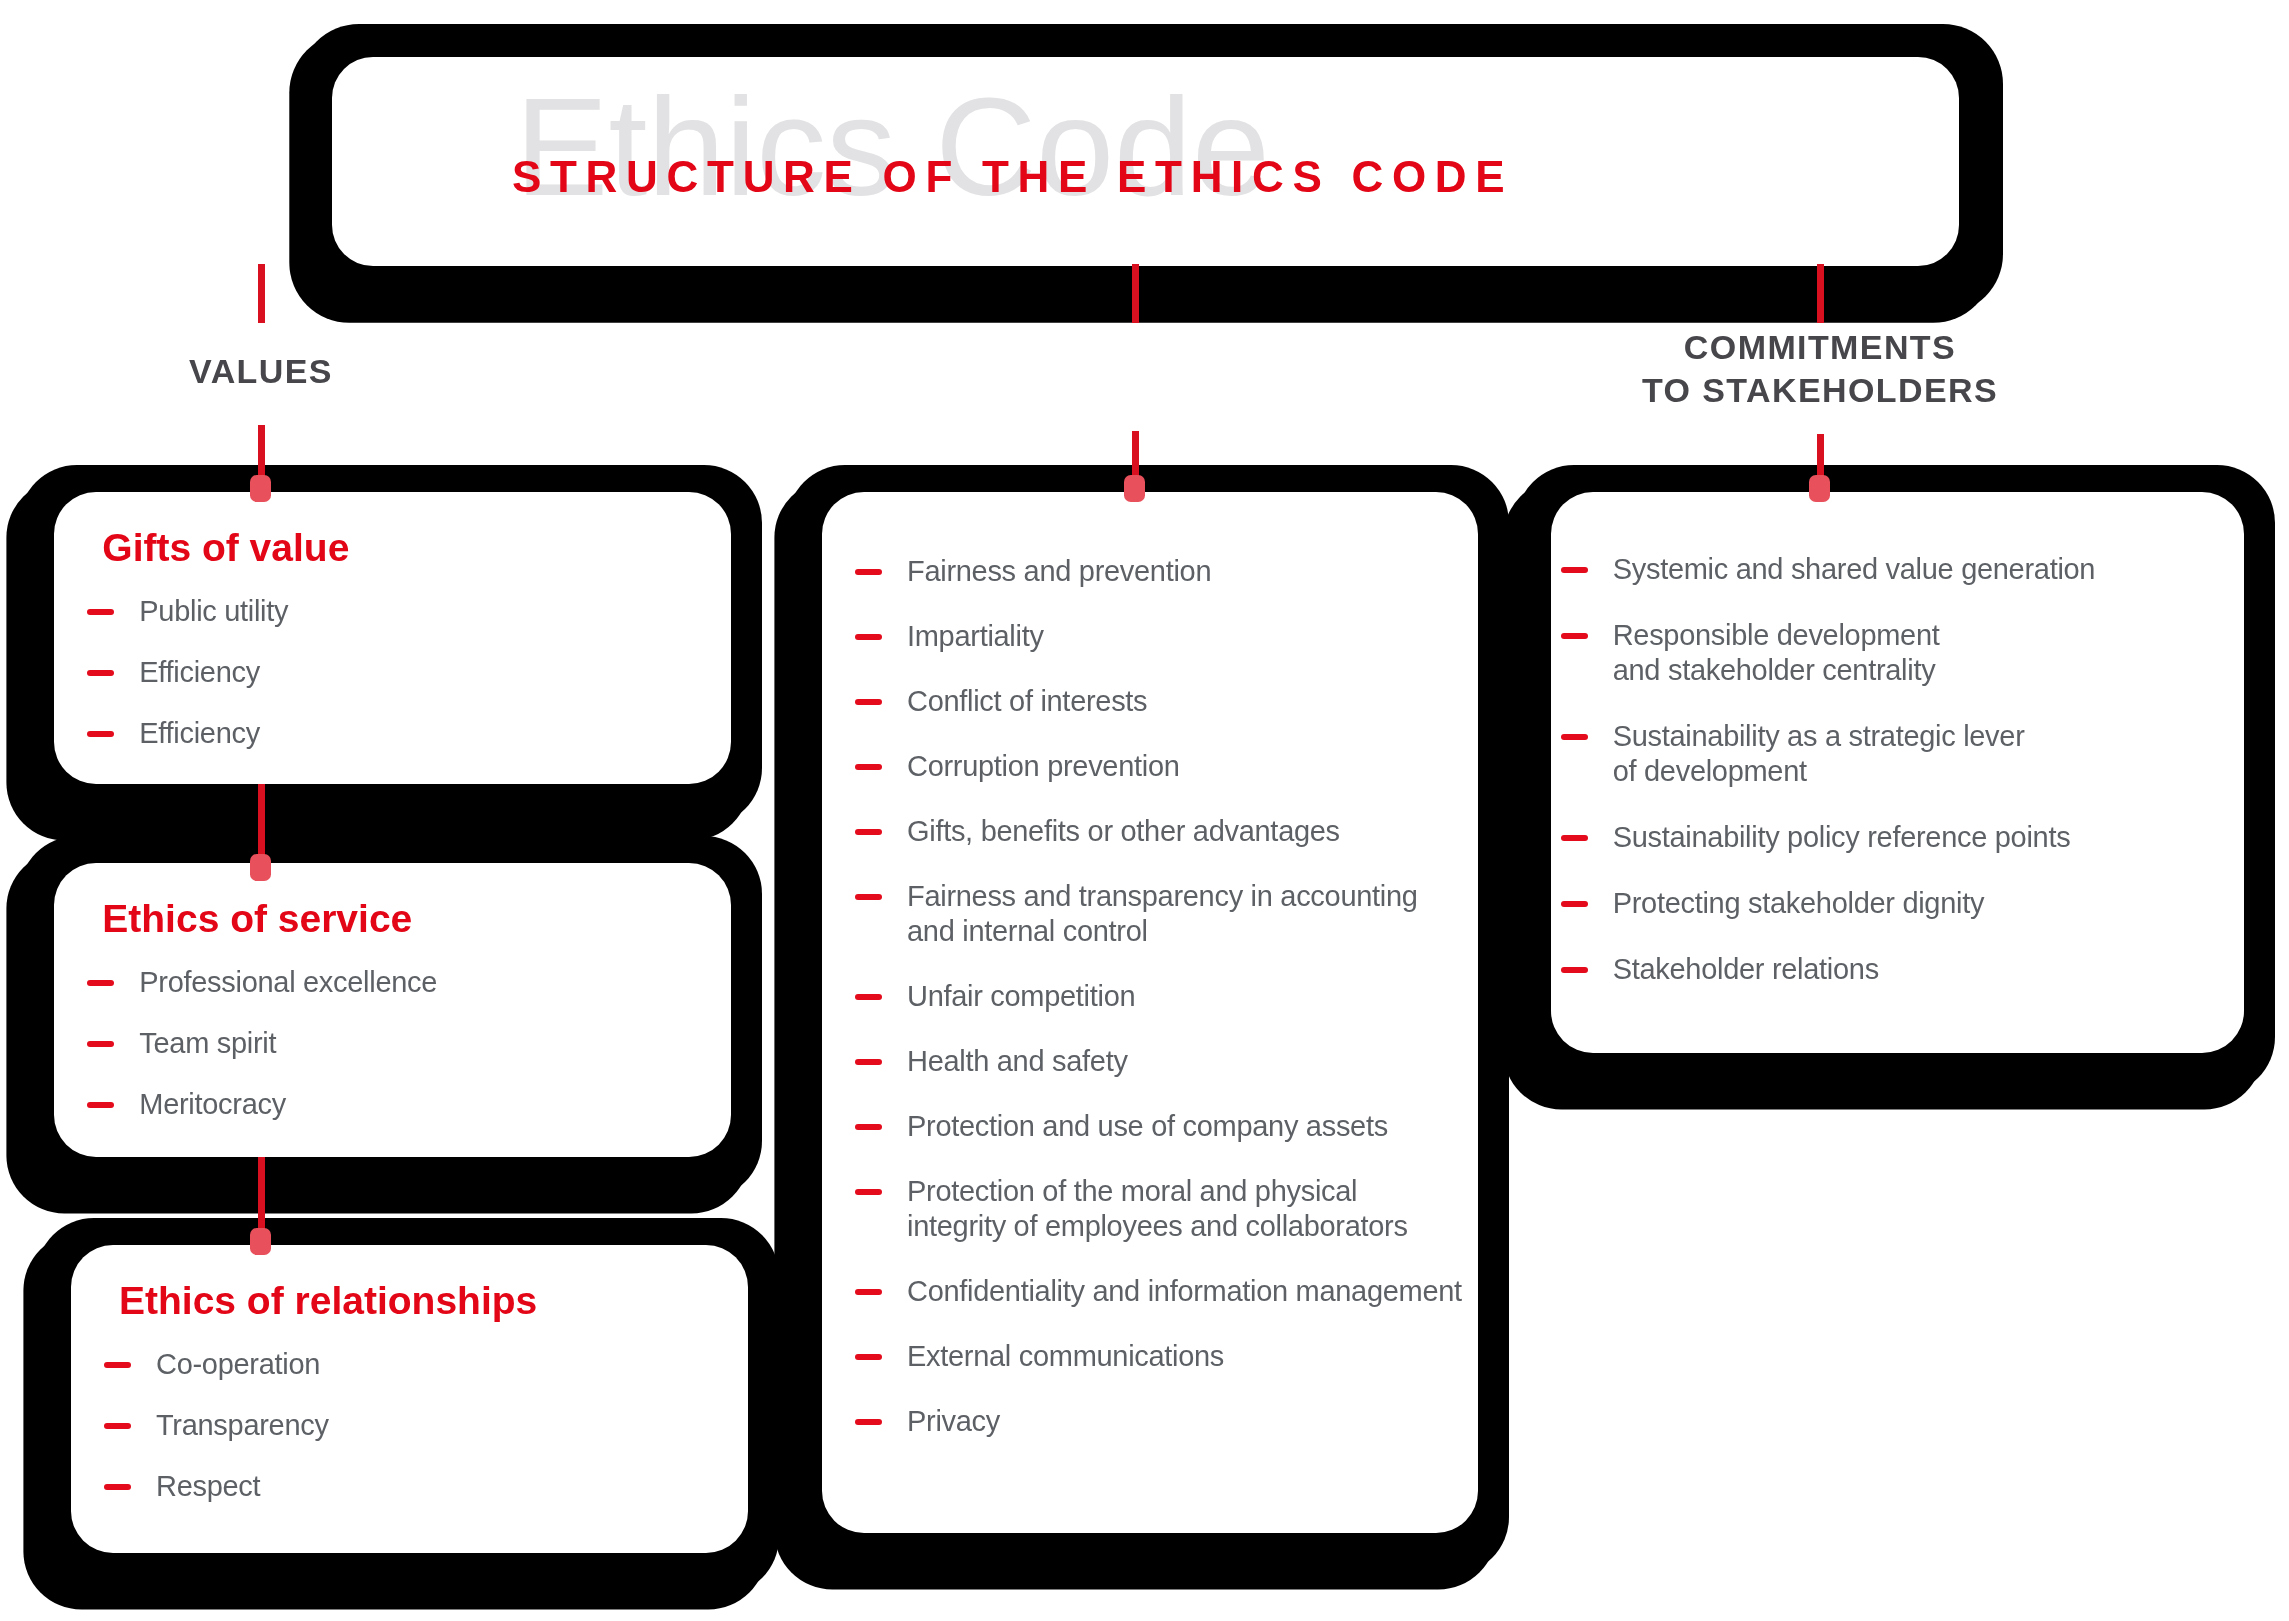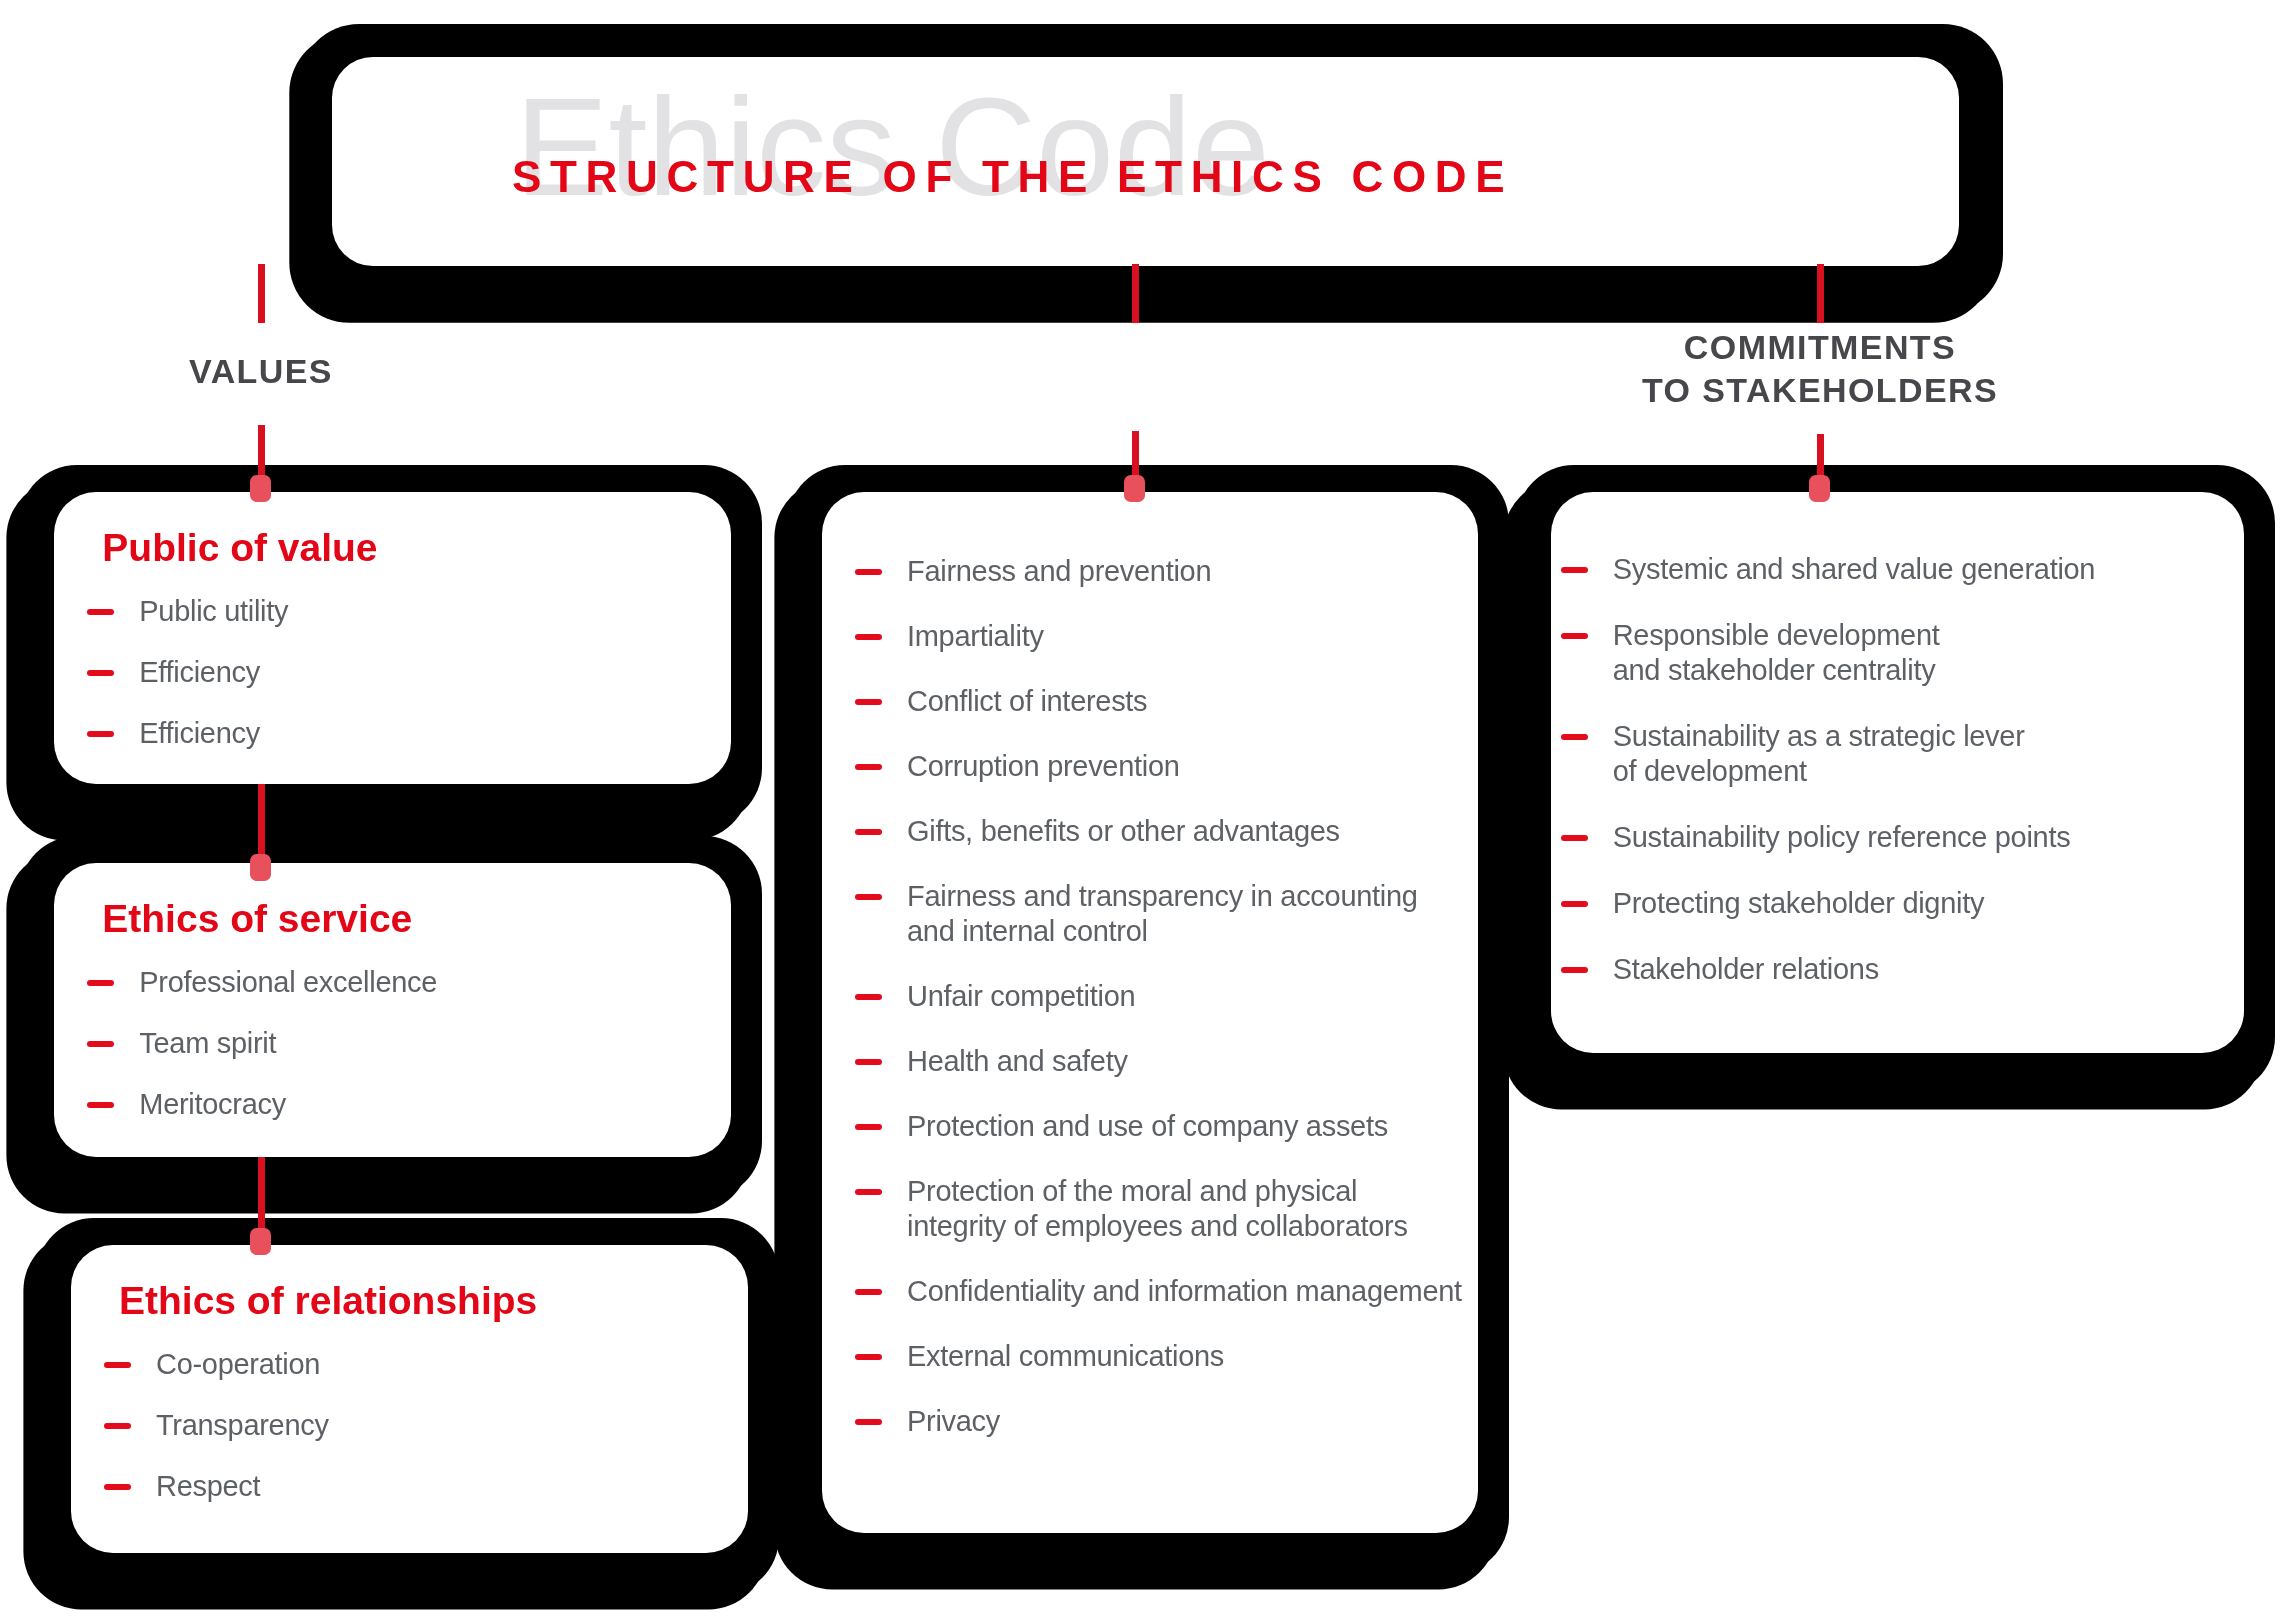--- a/index.html
+++ b/index.html
@@ -51,21 +51,21 @@
   <div class="tbox">
     <div class="tbox-inner">
       <div class="watermark">Ethics Code</div>
       <h1 class="main-title">STRUCTURE OF THE ETHICS CODE</h1>
     </div>
   </div>
 
   <div class="box" style="left:19.3px;top:465px;width:743px;height:361px">
     <div class="box-inner">
       <div class="content pad-left">
-        <h2 class="box-heading">Public of value</h2>
+        <h2 class="box-heading">Gifts of value</h2>
         <div class="row">
             <span class="dash"></span>
             <span class="item">Public utility</span>
           </div>
         <div class="row">
             <span class="dash"></span>
             <span class="item">Efficiency</span>
           </div>
         <div class="row">
             <span class="dash"></span>

